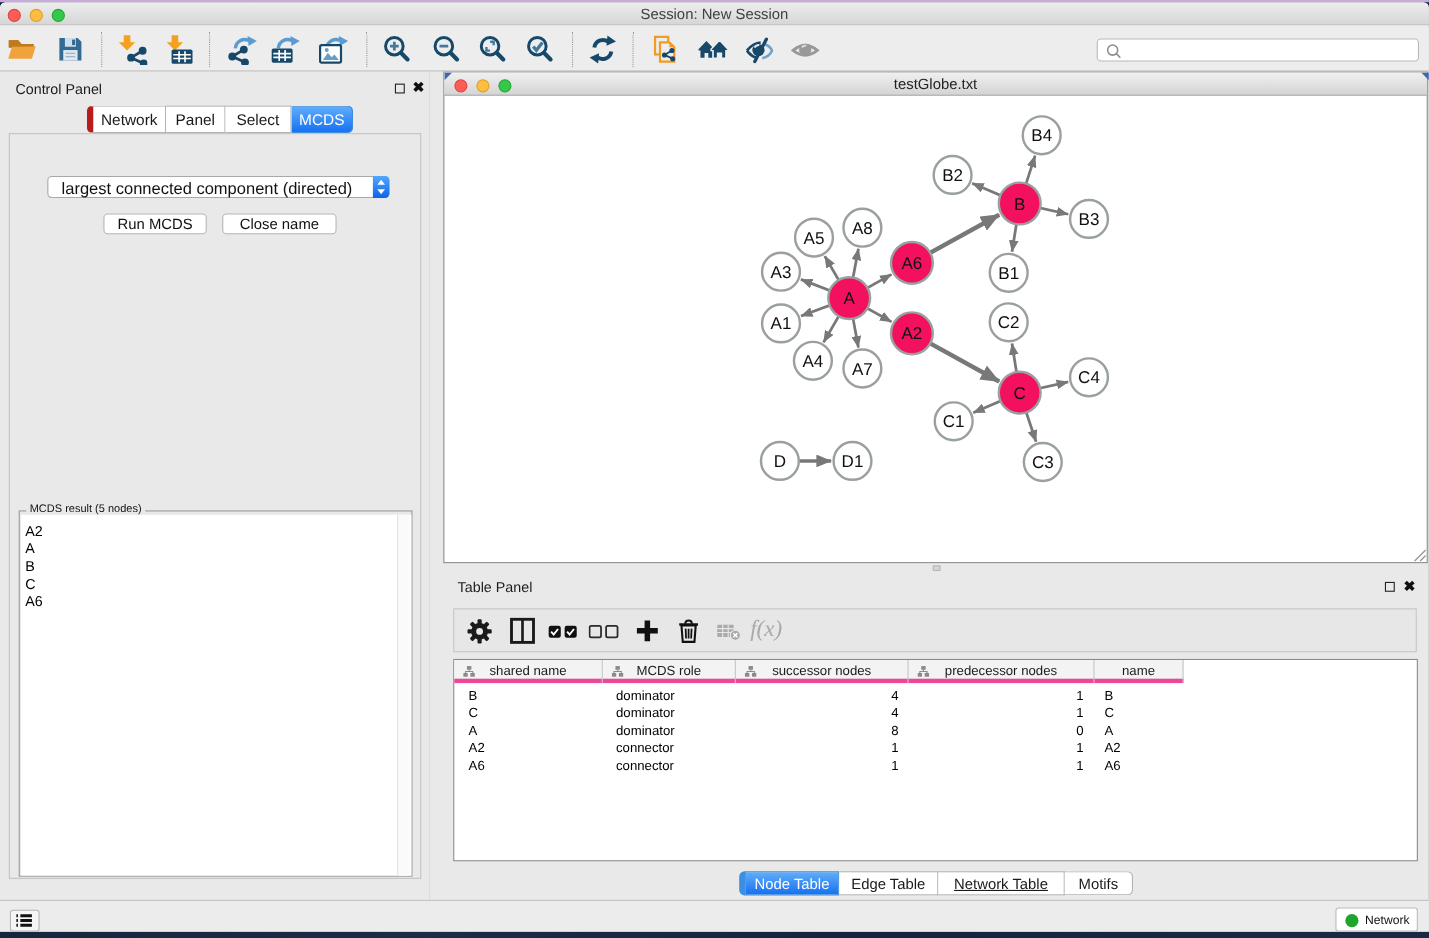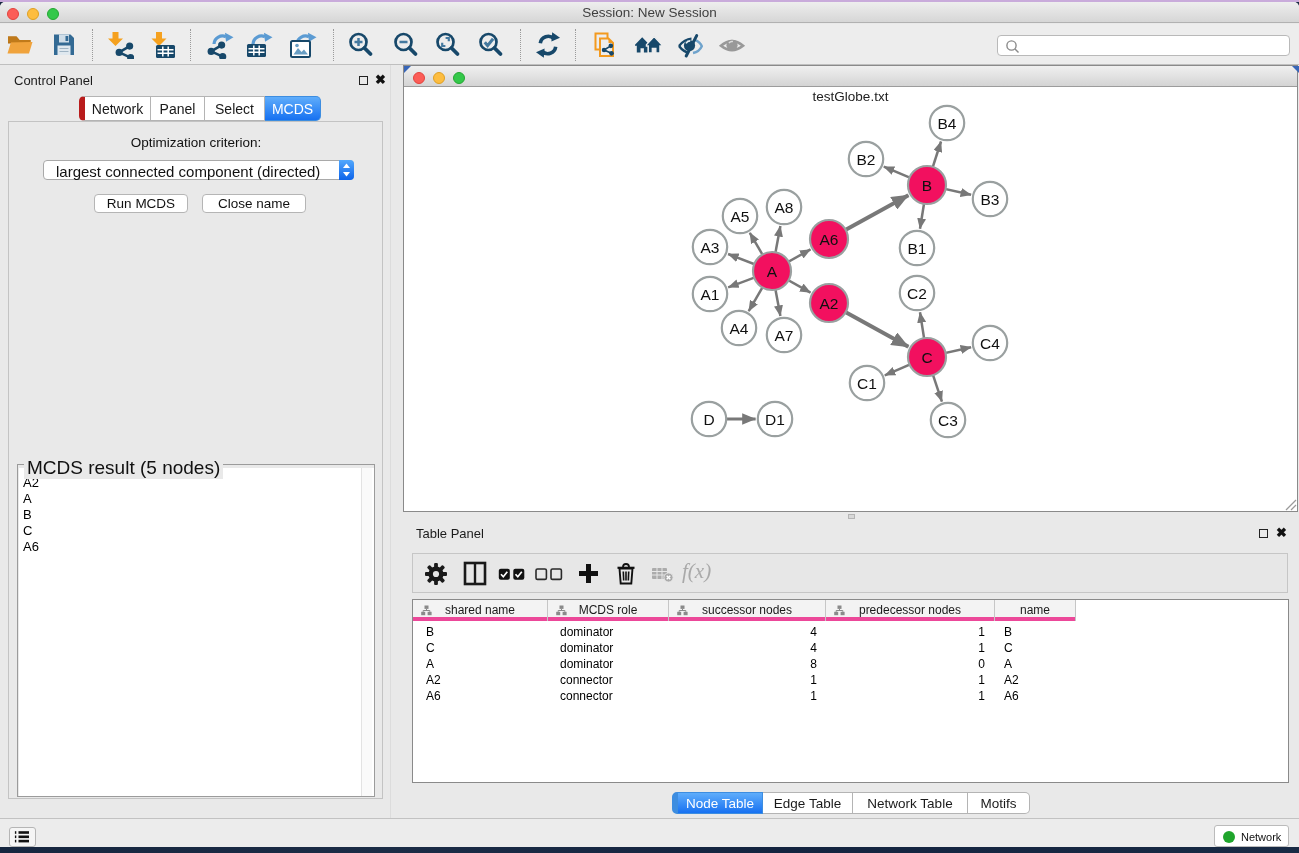--- a/index.html
+++ b/index.html
@@ -49,36 +49,36 @@
   #dropdown { position:absolute; left:43px; top:95px; width:311px; height:20px;
     background:#fff; border:1px solid #a9a9a9; border-radius:4px; }
   #dropdown .txt { position:absolute; left:12px; top:1.5px; font-size:15px; color:#111; }
   #dropdown .spin { position:absolute; right:-1px; top:-1px; width:15px; height:20px;
     border-radius:0 4px 4px 0; background:linear-gradient(#52a8fd,#0c63ea); }
   .btn { position:absolute; height:19px; background:#fff; border:1px solid #b5b5b5;
     border-radius:4px; font-size:13.5px; color:#111; text-align:center; line-height:17px; }
   #groupbox { position:absolute; left:17px; top:399px; width:358px; height:333px;
     border:1px solid #9b9b9b; }
   #grouplabel { position:absolute; left:6px; top:-8px; background:#e9e9e9;
-    font-size:19px; color:#111; padding:0 3px; }
+    font-size:10px; color:#111; padding:0 3px; }
   #mlist { position:absolute; left:1px; top:3px; width:355px; height:328px;
     background:#fff; font-size:13px; color:#000; padding-top:7px; }
   #mlist div { padding-left:4px; height:16px; line-height:16px; }
   #mlist .sb { position:absolute; right:2px; top:0px; width:11px; height:328px;
     background:#fafafa; border-left:1px solid #e3e3e3; padding:0; }
   
   #gwin { position:absolute; left:403px; top:63px; width:895px; height:447px;
     border:1px solid #8a8a8a; background:#fff; }
   #gtitle { position:absolute; left:0; top:0; width:100%; height:21px;
     background:linear-gradient(#f0f0f0,#d4d4d4); border-bottom:1px solid #9c9c9c; }
   #gtitle .t1 { left:9px;  background:#fc5d57; border:1px solid #e2443e; }
   #gtitle .t2 { left:29px; background:#fdbd40; border:1px solid #dfa023; }
   #gtitle .t3 { left:49px; background:#34c84a; border:1px solid #24a732; }
   #gtitletext { position:absolute; width:100%; top:3px; text-align:center;
-    font-size:13.5px; color:#222;margin-top:20px; }
+    font-size:13.5px; color:#222; }
   
   #tpanel { position:absolute; left:397px; top:518px; width:902px; height:300px; }
   #ttoolbar { position:absolute; left:15px; top:33px; width:876px; height:40px;
     border:1px solid #c6c6c6; background:#e7e7e7; }
   #ttable { position:absolute; left:15px; top:79px; width:877px; height:184px;
     background:#fff; border:1px solid #8a8a8a; }
   #thead { position:absolute; left:0; top:0; height:21px; background:#f3f3f3;
     border-bottom:4px solid #ec4899; }
   .th { position:absolute; top:0; height:21px; border-right:1px solid #c6c6c6;
     font-size:12px; color:#1a1a1a; text-align:center; line-height:21px; }
@@ -239,21 +239,20 @@
     <div class="paneltitle" style="left:14px; top:8px;">Control Panel</div>
     <div class="wbtn-sq" style="left:359px; top:11px;"></div>
     <div class="wbtn-x" style="left:375px; top:10px;">✖</div>
     <div id="cbox"></div>
     <div class="seg" style="left:79px; top:31px;">
       <div style="width:72px;">Network</div>
       <div style="width:54px;">Panel</div>
       <div style="width:60px;">Select</div>
       <div class="sel" style="width:56px;">MCDS</div>
     </div>
-    <div id="opt-label">Optimization criterion:</div>
     <div id="dropdown">
       <div class="txt">largest connected component (directed)</div>
       <div class="spin"><svg width="15" height="20" viewBox="0 0 15 20">
             <path d="M7.5 3.5 L11 8 H4 Z" fill="#fff"></path>
             <path d="M7.5 16.5 L11 12 H4 Z" fill="#fff"></path>
           </svg></div>
     </div>
     <div class="btn" style="left:94px; top:129px; width:94px;">Run MCDS</div>
     <div class="btn" style="left:202px; top:129px; width:104px;">Close name</div>
     <div id="groupbox">
@@ -475,21 +474,21 @@
 <div class="td" style="left:13px;top:88px;">A6</div>
 <div class="td" style="left:147px;top:88px;">connector</div>
 <div class="td" style="left:304px;top:88px;width:100px;text-align:right;">1</div>
 <div class="td" style="left:472px;top:88px;width:100px;text-align:right;">1</div>
 <div class="td" style="left:591px;top:88px;">A6</div>
       </div>
     <div id="btabs">
       <div class="seg">
         <div class="sel" style="width:91px;">Node Table</div>
         <div style="width:90px;">Edge Table</div>
-        <div style="width:115px;">Network Table</div>
+        <div style="width:115px;text-decoration:underline;">Network Table</div>
         <div style="width:62px;">Motifs</div>
       </div>
     </div>
   </div>
 
   <div id="statusbar">
     <div id="lbtn">
         <svg width="16" height="12" viewBox="0 0 16 12" style="position:absolute;left:4px;top:3px;">
           <g stroke="#111" stroke-width="2.6">
             <line x1="0.9" y1="1.5" x2="2.3" y2="1.5"></line>

